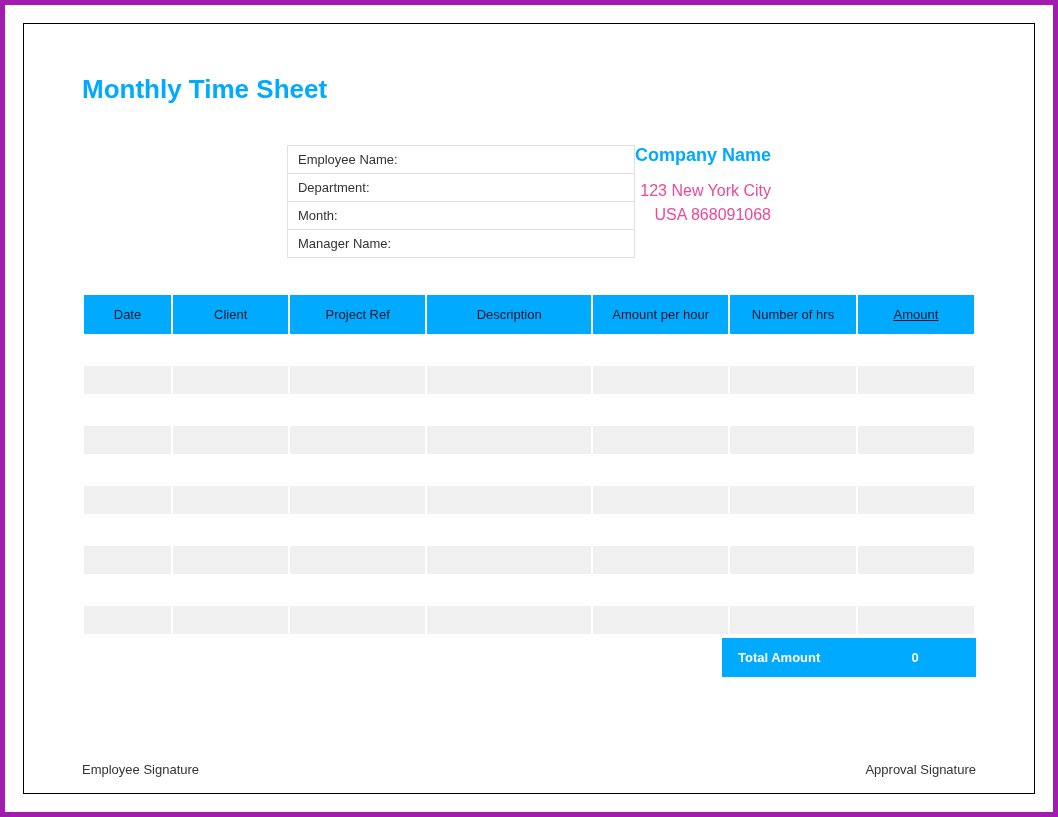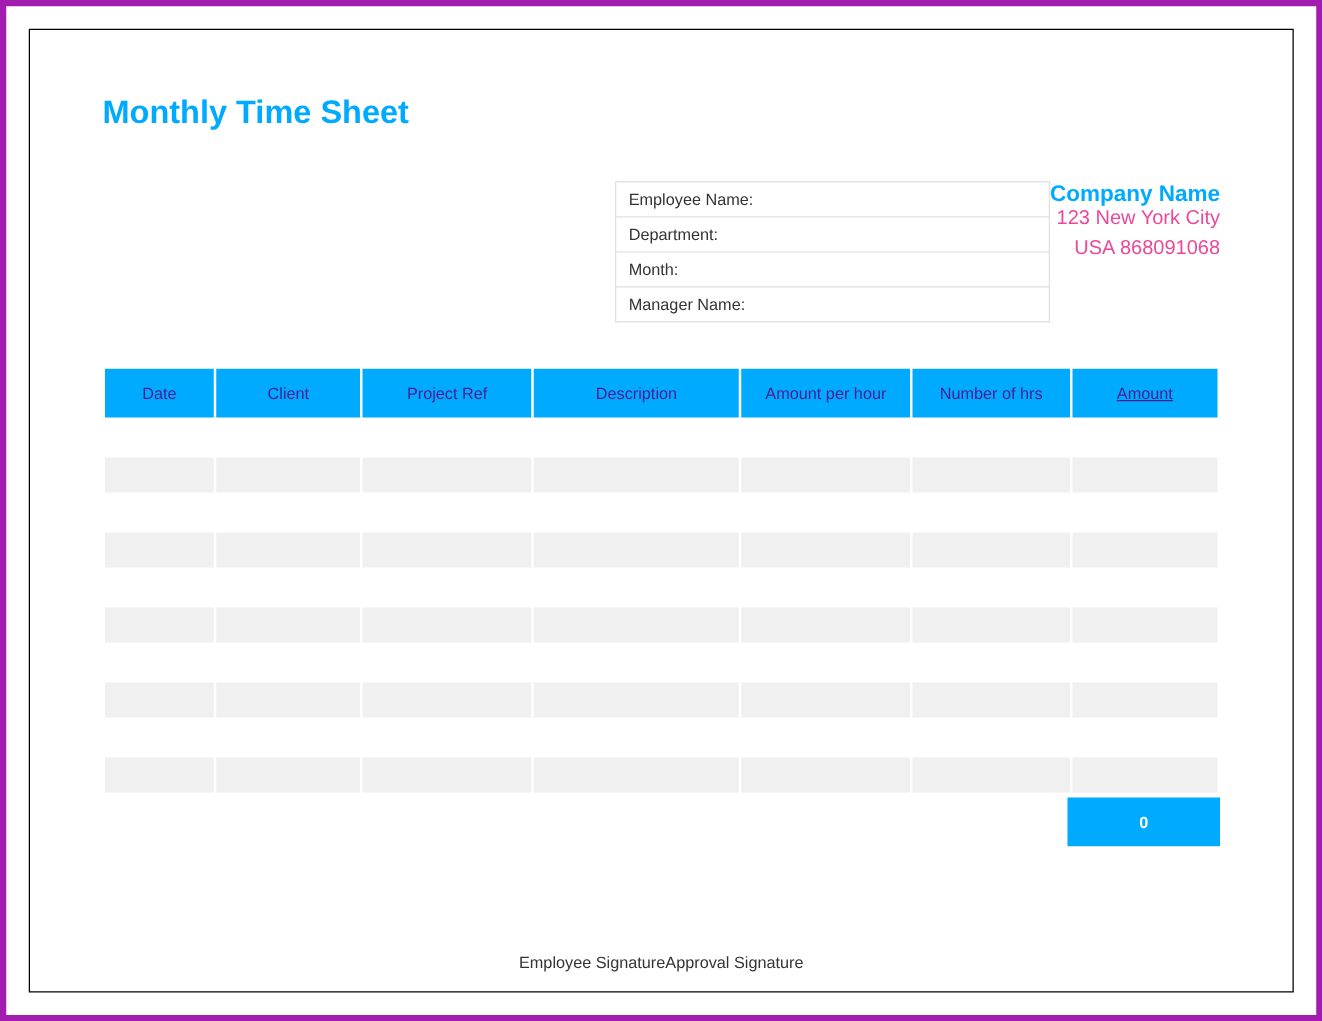--- a/index.html
+++ b/index.html
@@ -27,21 +27,21 @@
       position: relative;
     }
     .title {
       color: #00aaff;
       font-size: 26px;
       font-weight: bold;
       margin-bottom: 40px;
     }
     .top-section {
       display: flex;
-      justify-content: flex-end;
+      justify-content: center;
       margin-bottom: 35px;
     }
     .info-box {
       width: 348px;
       border-collapse: collapse;
     }
     .info-row {
       border: 1px solid #e0e0e0;
       padding: 6px 10px;
       font-size: 13px;
@@ -50,36 +50,36 @@
     .info-row:not(:first-child) {
       border-top: none;
     }
     .company-info {
       text-align: right;
     }
     .company-name {
       color: #00aaff;
       font-size: 18px;
       font-weight: bold;
-      margin-bottom: 0;
+      margin-bottom: 16px;
     }
     .company-address {
       font-size: 16px;
       color: #ec4899;
       margin-bottom: 6px;
     }
     .timesheet-table {
       width: 100%;
       border-collapse: separate;
       border-spacing: 2px;
       margin-bottom: 0;
     }
     .timesheet-table th {
       background: #00aaff;
-      color: #4c1d95;
+      color: #0f172a;
       font-size: 13px;
       font-weight: normal;
       padding: 12px 8px;
       text-align: center;
     }
     .timesheet-table td {
       height: 28px;
       font-size: 13px;
     }
     .timesheet-table tbody tr:nth-child(odd) td {
@@ -112,21 +112,21 @@
       background: #00aaff;
       color: #fff;
       font-size: 13px;
       font-weight: bold;
       padding: 12px 16px;
       width: 122px;
       text-align: center;
     }
     .signatures {
       display: flex;
-      justify-content: center;
+      justify-content: space-between;
       margin-top: 85px;
       font-size: 13px;
       color: #333;
     }
   </style>
 </head>
 <body>
 
 <div class="outer-frame">
   <div class="inner-frame">
@@ -246,20 +246,21 @@
             <td></td>
             <td></td>
             <td></td>
             <td></td>
             <td></td>
           </tr>
         </tbody>
     </table>
 
     <div class="total-row">
+      <div class="total-label">Total Amount</div>
       <div class="total-value">0</div>
     </div>
 
     <div class="signatures">
       <div>Employee Signature</div>
       <div>Approval Signature</div>
     </div>
   </div>
 </div>
 

